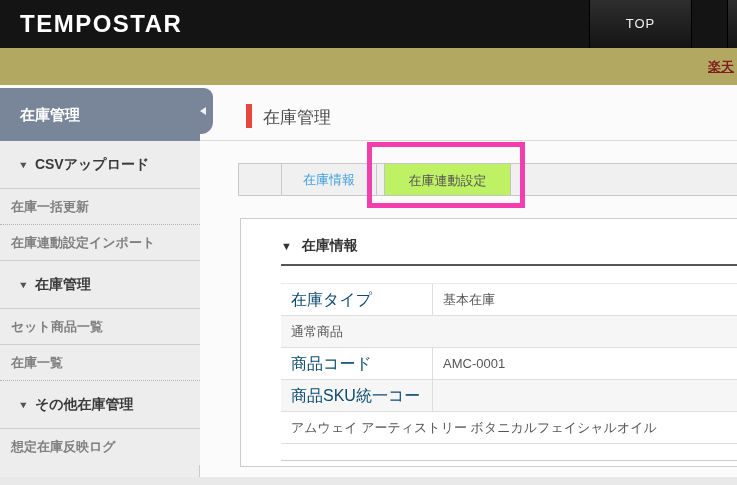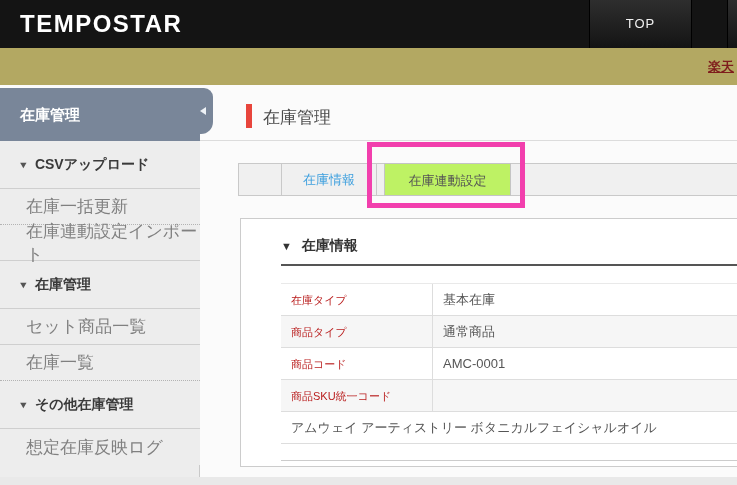--- a/index.html
+++ b/index.html
@@ -45,21 +45,21 @@
   }
   .side-header-tab .arrow {
     position:absolute; left:6px; top:19px; width:0; height:0;
     border-top:4px solid transparent; border-bottom:4px solid transparent;
     border-right:6px solid #eef2f6;
   }
   .side-menu { position:absolute; left:0; top:141px; width:200px; }
   .side-row { display:flex; align-items:center; width:200px; background:#ededed; }
   .side-row.section { height:48px; padding-left:19px; font-size:14px; font-weight:bold; color:#3a3a3a; cursor:pointer; }
   .side-row.section .tri { font-size:9px; color:#555; margin-right:7px; transform:scaleX(1.2); }
-  .side-row.item { height:36px; padding-left:26px; font-size:17px; color:#808080; cursor:pointer; }
+  .side-row.item { height:36px; padding-left:11px; font-size:13px; color:#808080; cursor:pointer;font-weight:bold; }
   .b-solid { border-bottom:1px solid #cfcfcf; }
   .b-dot { border-bottom:1px dotted #b3b3b3; }
   
   .title-accent { position:absolute; left:246px; top:104px; width:6px; height:24px; background:#e8453c; }
   .page-title { position:absolute; left:263px; top:106px; font-size:17px; font-weight:500; color:#4a4a4a; }
   .title-rule { position:absolute; left:200px; top:140px; width:560px; height:0; border-top:1px solid #dcdcdc; }
   .tabstrip {
     position:absolute; left:238px; top:163px; width:522px; height:33px;
     background:#f0f0f0; border-top:1px solid #c9c9c9; border-bottom:1px solid #c9c9c9;
     border-left:1px solid #c9c9c9;
@@ -76,21 +76,21 @@
   
   .panel {
     position:absolute; left:240px; top:218px; width:520px; height:249px;
     background:#fff; border:1px solid #ccc; padding:18px 0 0 40px;
   }
   .section-head { font-size:14px; font-weight:bold; color:#333; padding-bottom:9px; border-bottom:2px solid #555; }
   .section-head .tri { font-size:11px; margin-right:6px; }
   .info-table { margin-top:17px; border-top:1px solid #e9e9e9; }
   .irow { display:flex; height:32px; align-items:center; border-bottom:1px solid #ddd; overflow:hidden; }
   .irow.alt { background:#f6f6f6; }
-  .irow .lbl { width:152px; padding-left:10px; font-size:11px; color:#b91c1c; border-right:1px solid #ddd; height:32px; line-height:32px; flex:none; }
+  .irow .lbl { width:152px; padding-left:10px; font-size:16px; color:#0c4a6e; border-right:1px solid #ddd; height:32px; line-height:32px; flex:none; }
   .irow .val { padding-left:10px; font-size:13px; color:#555; white-space:nowrap; overflow:hidden; flex:1; }
   .panel-foot { margin-top:16px; border-top:1px solid #ccc; height:0; }
   
   .pink-rect {
     position:absolute; left:367px; top:142px; width:158px; height:66px;
     border:5px solid #f23fad; z-index:50; pointer-events:none;
   }
 </style>
 </head>
 <body>
@@ -149,21 +149,20 @@
     <div class="section-head">
       <span class="tri">▼</span>
       <span>在庫情報</span>
     </div>
     <div class="info-table">
       <div class="irow">
         <div class="lbl">在庫タイプ</div>
         <div class="val">基本在庫</div>
       </div>
       <div class="irow alt">
-        <div class="lbl">商品タイプ</div>
         <div class="val">通常商品</div>
       </div>
       <div class="irow">
         <div class="lbl">商品コード</div>
         <div class="val">AMC-0001</div>
       </div>
       <div class="irow alt">
         <div class="lbl">商品SKU統一コード</div>
         <div class="val"></div>
       </div>

